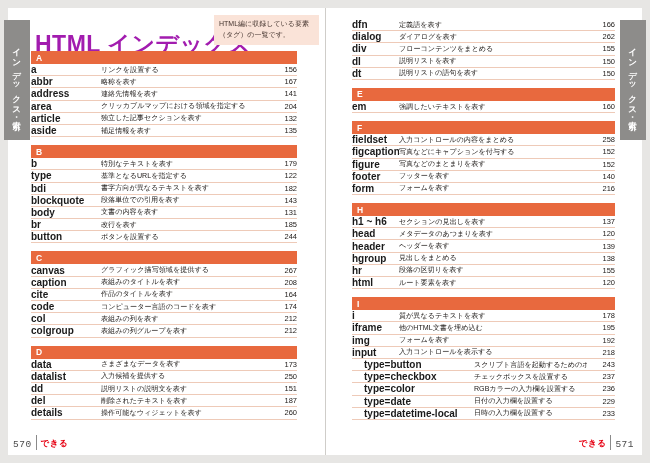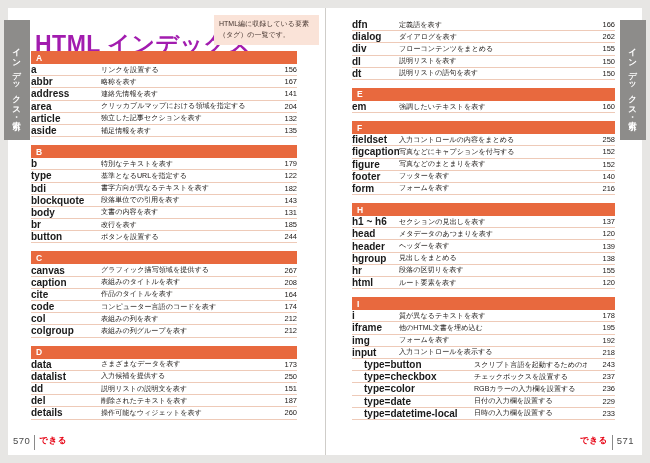--- a/index.html
+++ b/index.html
@@ -52,21 +52,21 @@
     width:70px;flex:0 0 auto;overflow:hidden;
   }
   .content-right .row .tag{width:47px;}
   .row .desc{
     flex:1 1 auto;font-size:7.1px;color:#24201e;white-space:nowrap;overflow:hidden;
   }
   .row .num{width:28px;flex:0 0 auto;text-align:right;font-size:7.5px;color:#24201e;}
   .row.indent{padding-left:12px;}
   .content-right .row.indent .tag{width:110px;}
 
-  .footer{position:absolute;display:flex;align-items:flex-start;gap:4px;bottom:13px;}
+  .footer{position:absolute;display:flex;align-items:flex-end;gap:4px;bottom:13px;font-family:Liberation Mono, monospace;}
   .footer-left{left:13px;}
   .footer-right{right:16px;}
   .folio{font-size:9.5px;color:#4a4a4a;letter-spacing:0.5px;}
   .footer-divider{width:1px;height:15px;background:#8a8a8a;}
   .brand{font-size:8.5px;font-weight:bold;color:#e60012;letter-spacing:0.5px;}
 </style>
 </head>
 <body>
 
 <div class="spread">

